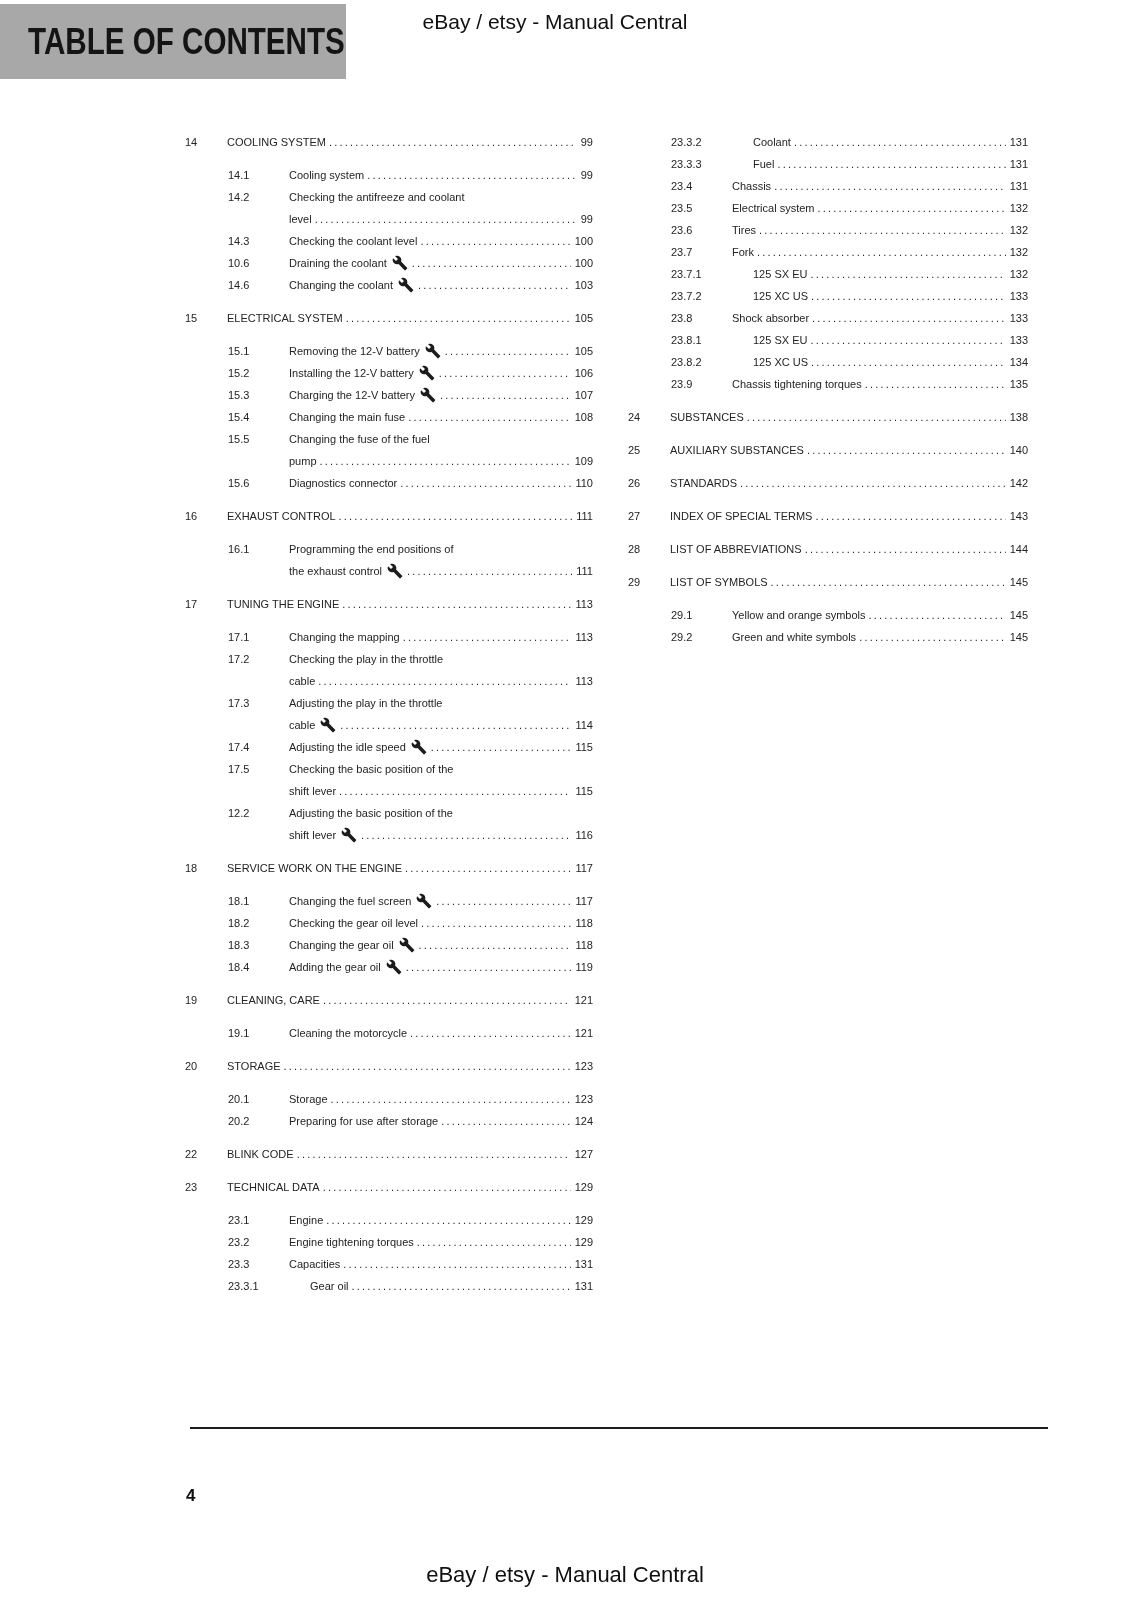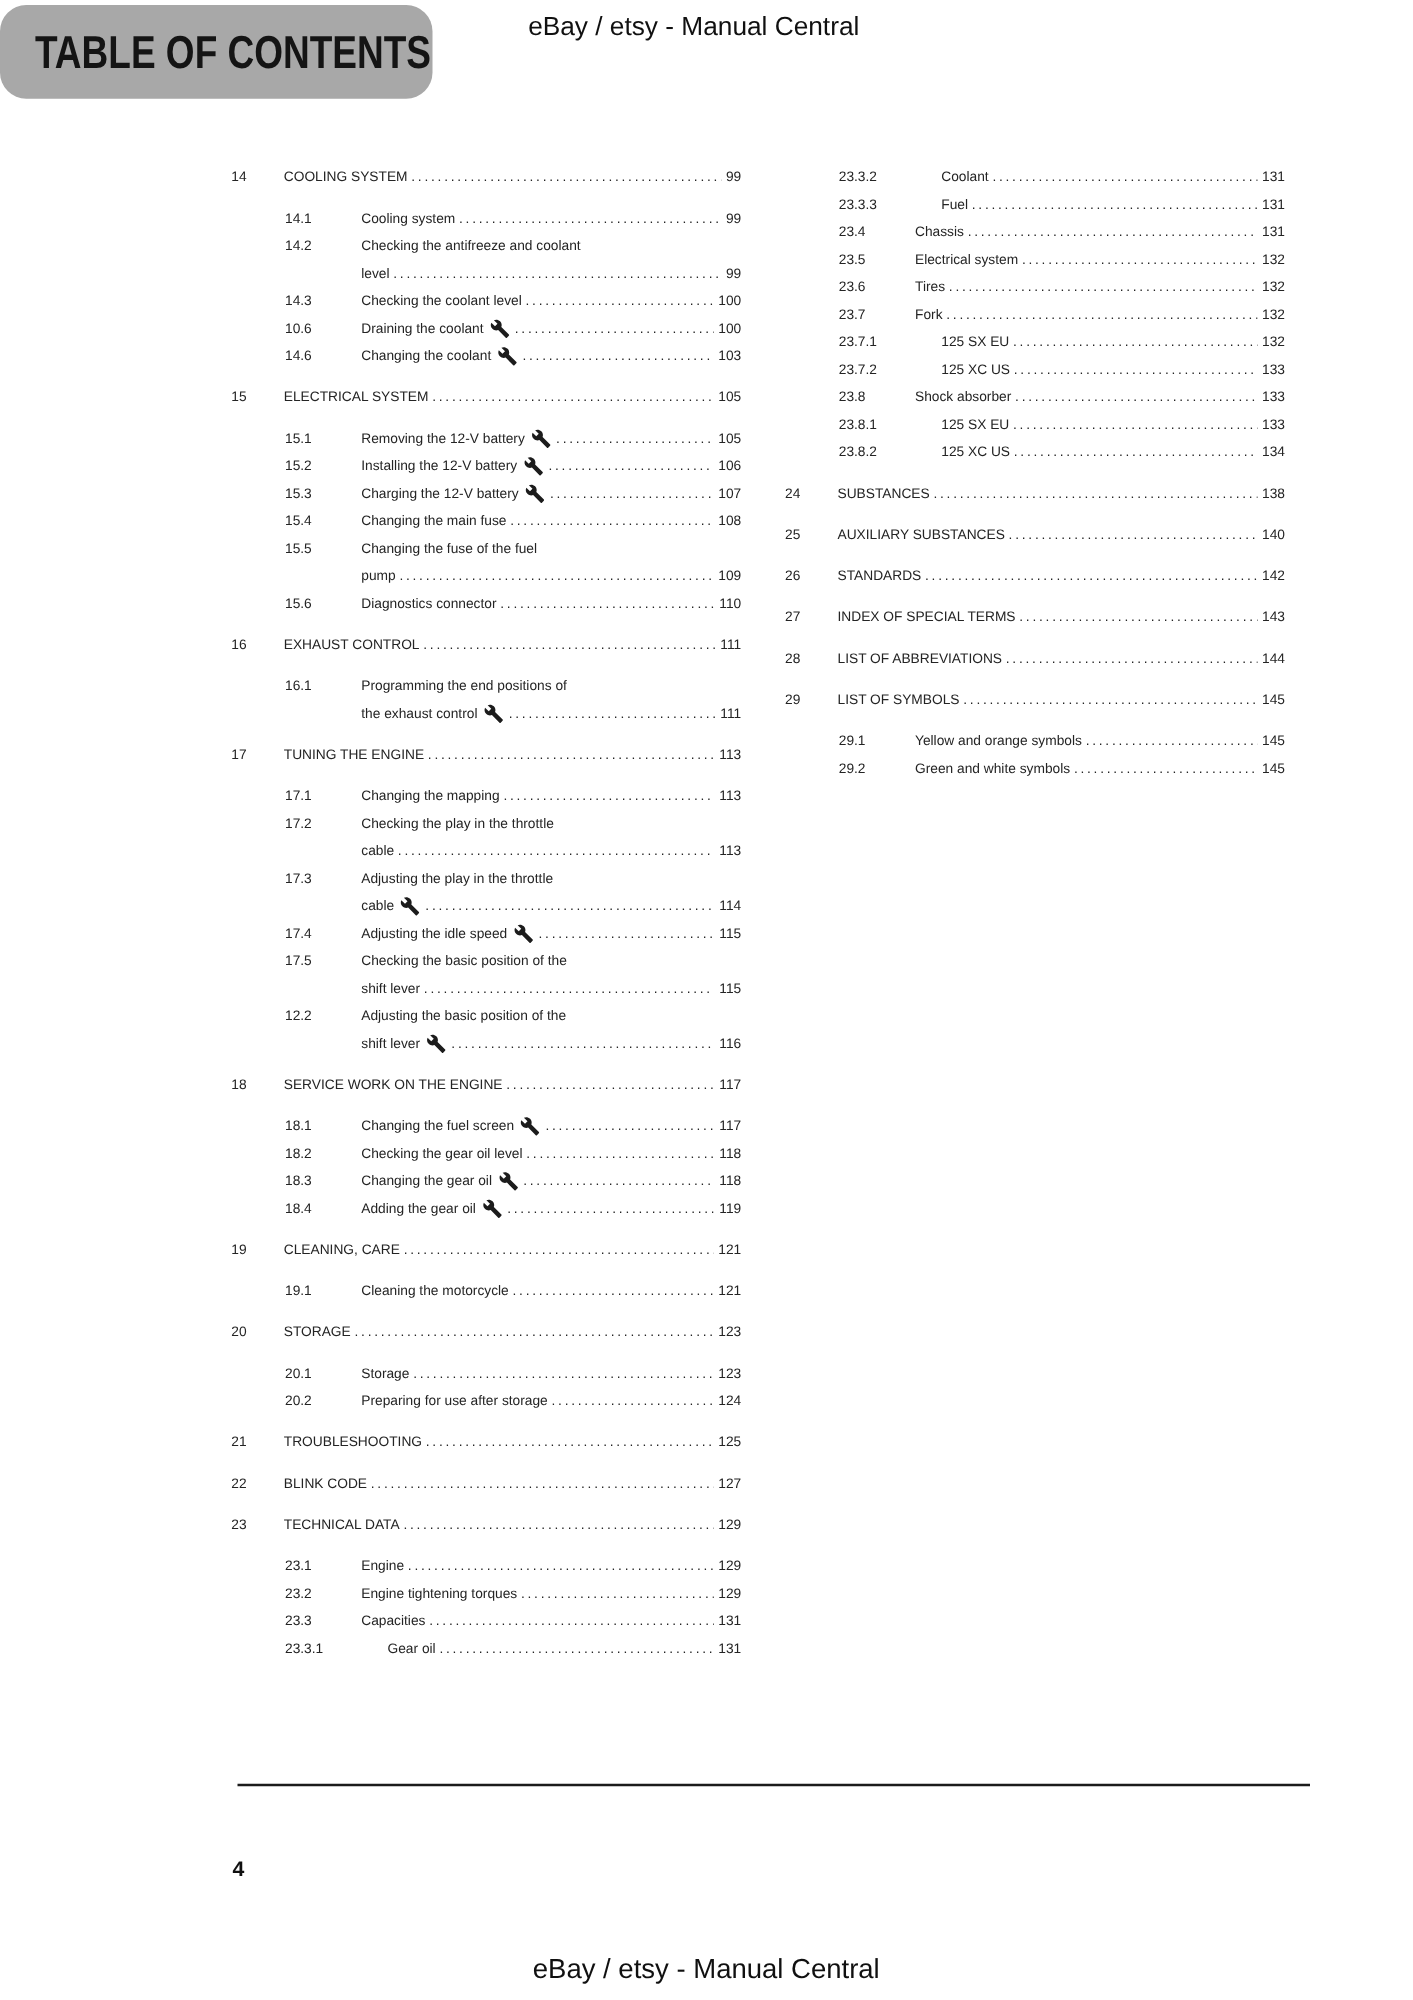--- a/index.html
+++ b/index.html
@@ -1,21 +1,21 @@
 <!DOCTYPE html>
 <html><head>
 <meta charset="utf-8">
 <style>
   html,body{margin:0;padding:0;background:#fff;}
   .doc{position:relative;width:1130px;height:1600px;background:#ffffff;
        font-family:"Liberation Sans",sans-serif;color:#242424;overflow:hidden;}
 
   
   .banner{position:absolute;left:0;top:4px;width:346px;height:75px;background:#a8a8a8;
-          display:flex;align-items:center;padding-left:28px;box-sizing:border-box;border-radius:21px;}
+          display:flex;align-items:center;padding-left:28px;box-sizing:border-box;}
   .banner-text{font-size:37px;font-weight:bold;color:#141414;white-space:nowrap;
                transform:scaleX(0.8);transform-origin:left center;}
 
   .header-watermark{position:absolute;top:10px;left:0;width:1110px;text-align:center;
                     font-size:21px;color:#101010;}
 
   
   .col{position:absolute;top:131px;font-size:11px;line-height:22px;}
   .col-left{left:185px;width:408px;}
   .col-right{left:628px;width:400px;}
@@ -438,30 +438,20 @@
         <span class="num">20.2</span>
         <div class="body">
           <div class="lastline">
             <span class="txt">Preparing for use after storage</span>
             <span class="leader"></span>
             <span class="pg">124</span>
           </div>
         </div>
       </div>
       <div class="row l0">
-        <span class="num">21</span>
-        <div class="body">
-          <div class="lastline">
-            <span class="txt">TROUBLESHOOTING</span>
-            <span class="leader"></span>
-            <span class="pg">125</span>
-          </div>
-        </div>
-      </div>
-      <div class="row l0">
         <span class="num">22</span>
         <div class="body">
           <div class="lastline">
             <span class="txt">BLINK CODE</span>
             <span class="leader"></span>
             <span class="pg">127</span>
           </div>
         </div>
       </div>
       <div class="row l0">
@@ -619,20 +609,30 @@
       <div class="row l2">
         <span class="num">23.8.2</span>
         <div class="body">
           <div class="lastline">
             <span class="txt">125 XC US</span>
             <span class="leader"></span>
             <span class="pg">134</span>
           </div>
         </div>
       </div>
+      <div class="row l1">
+        <span class="num">23.9</span>
+        <div class="body">
+          <div class="lastline">
+            <span class="txt">Chassis tightening torques</span>
+            <span class="leader"></span>
+            <span class="pg">135</span>
+          </div>
+        </div>
+      </div>
       <div class="row l0">
         <span class="num">24</span>
         <div class="body">
           <div class="lastline">
             <span class="txt">SUBSTANCES</span>
             <span class="leader"></span>
             <span class="pg">138</span>
           </div>
         </div>
       </div>

